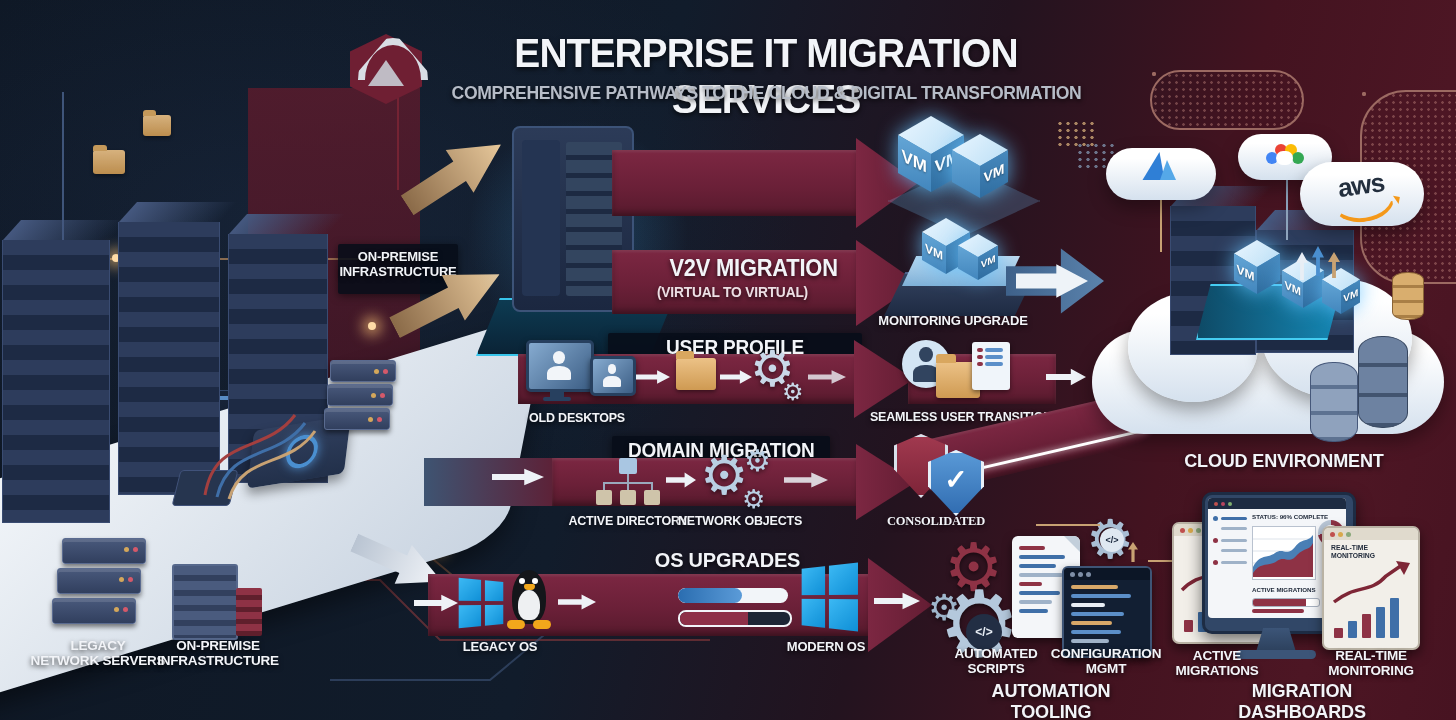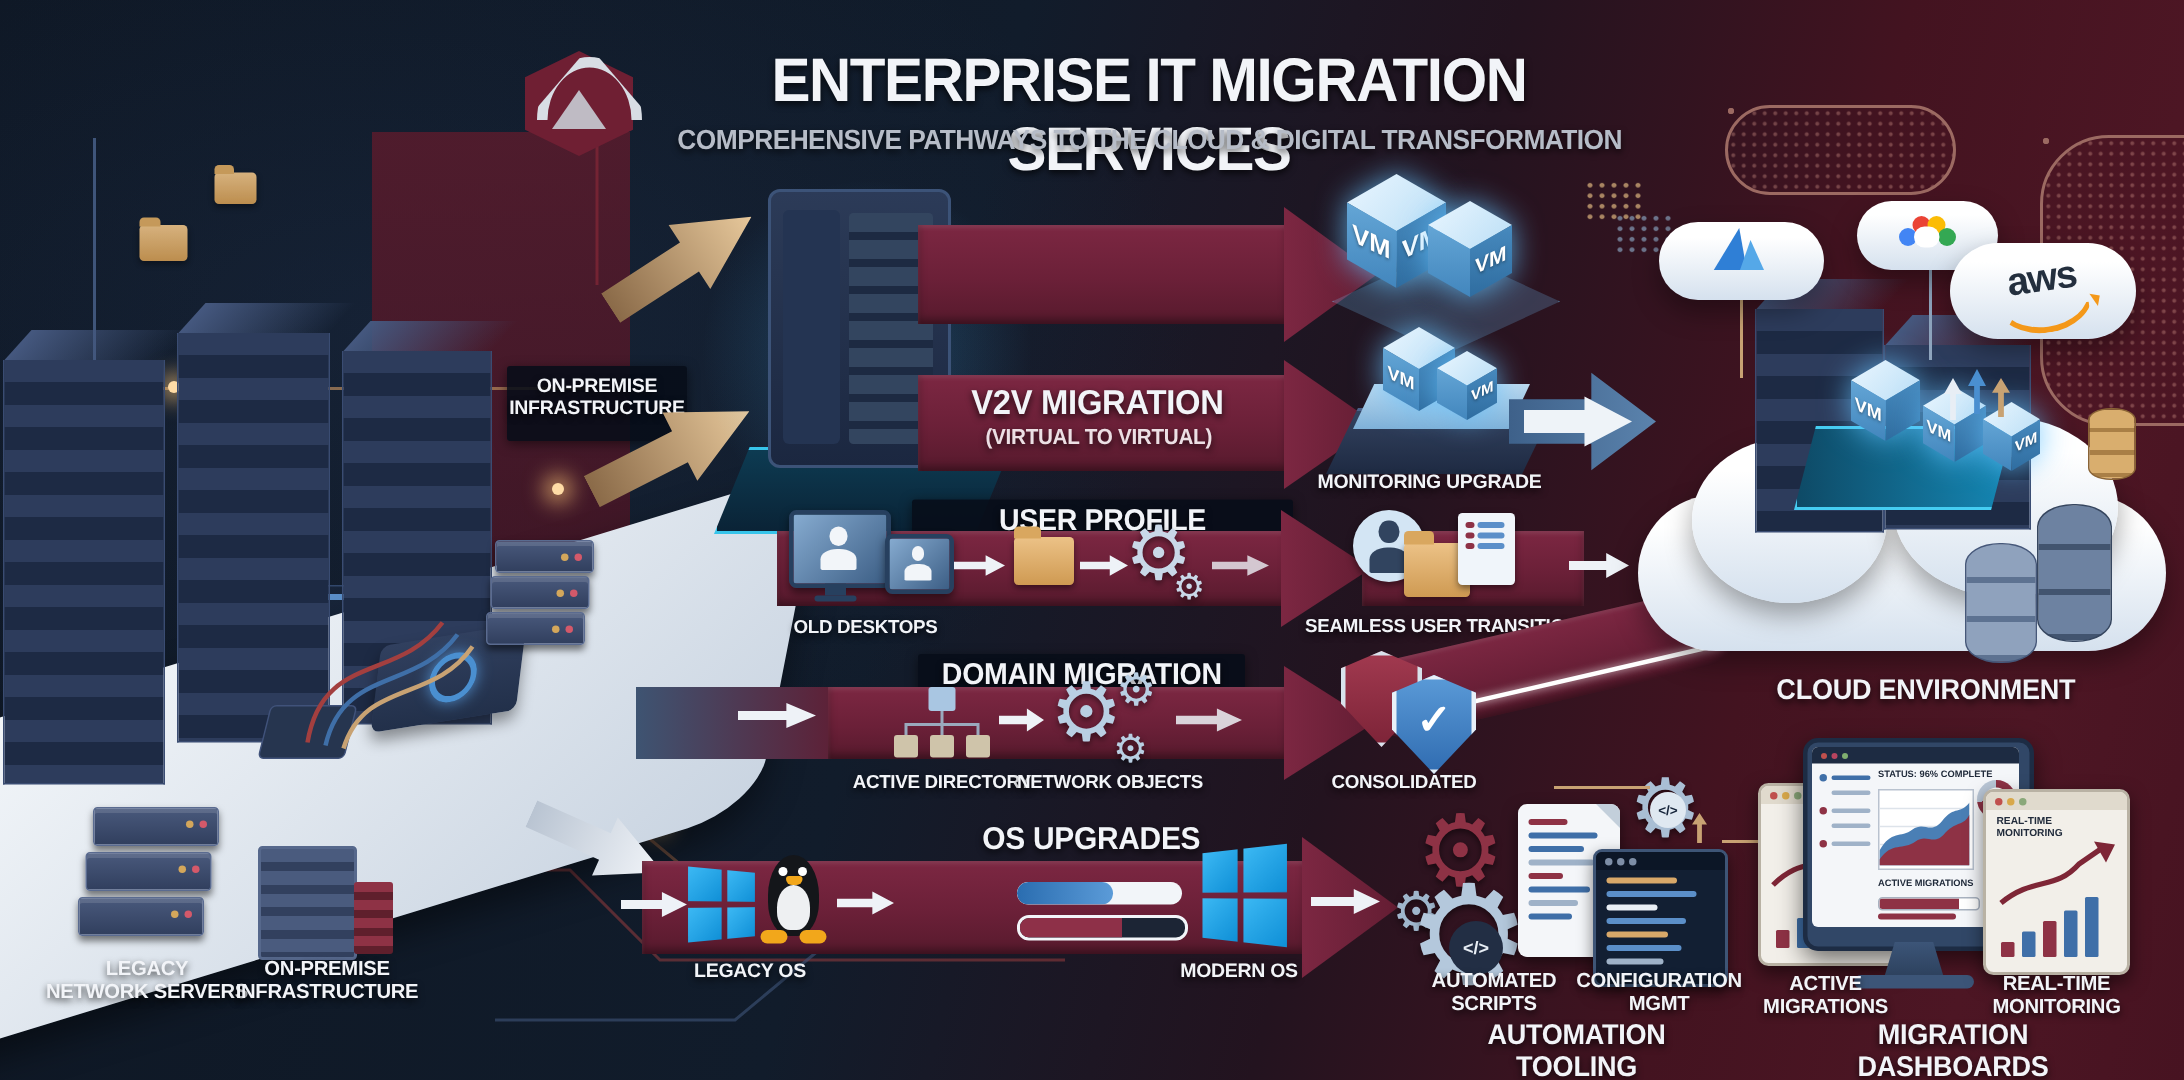--- a/index.html
+++ b/index.html
@@ -184,21 +184,21 @@
   </div>
   <div class="cube" style="left:952px;top:134px;width:56px;height:64px;font-size:14px;">
     <div class="c-top"></div>
       <div class="c-l"></div>
       <div class="c-r"></div>
     <span class="vmtxt vm-r">VM</span>
   </div>
 
   <div class="band" style="left:612px;top:250px;width:246px;height:64px;"></div>
   <div class="bandhead" style="left:856px;top:240px;width:62px;height:86px;"></div>
-  <div class="cap" style="left:600px;top:256px;width:264px;">
+  <div class="cap" style="left:578px;top:256px;width:264px;text-align:right;">
     <span class="cond" style="font-size:23px;">V2V MIGRATION</span>
   </div>
   <div class="cap" style="left:600px;top:283px;width:264px;color:#ecdfe4;">
     <span class="cond" style="font-size:14.5px;">(VIRTUAL TO VIRTUAL)</span>
   </div>
   <div class="abs" style="left:884px;top:272px;width:152px;height:42px;clip-path:polygon(14% 0,100% 0,86% 100%,0 100%);
               background:linear-gradient(180deg,#33425f,#1e2a42);border-top:2px solid #4c6189;"></div>
   <div class="abs" style="left:902px;top:256px;width:118px;height:30px;clip-path:polygon(12% 0,100% 0,88% 100%,0 100%);
               background:linear-gradient(180deg,#bcd9ef,#7fb1d8);"></div>
   <div class="cube" style="left:922px;top:218px;width:48px;height:56px;font-size:12px;">
@@ -289,21 +289,21 @@
   <div class="gear" style="left:744px;top:446px;font-size:30px;color:#b9cfe3;">⚙</div>
   <div class="gear" style="left:742px;top:486px;font-size:26px;color:#b9cfe3;">⚙</div>
   <div class="cap" style="left:670px;top:514px;width:140px;font-size:12.5px;">
     <span>NETWORK OBJECTS</span>
   </div>
   <div class="warrow" style="left:784px;top:470px;width:44px;height:20px;opacity:.85;"></div>
   <div class="shield" style="left:894px;top:434px;width:54px;height:64px;background:linear-gradient(180deg,#a23a50,#7c2337);box-shadow:inset 0 0 0 3px #d8e2ec;"></div>
   <div class="shield" style="left:928px;top:450px;width:56px;height:66px;background:linear-gradient(180deg,#5b9bd8,#2f6bb0);box-shadow:inset 0 0 0 3px #e8f0f8;text-align:center;">
     <span style="color:#fff;font-size:28px;font-weight:700;line-height:60px;">✓</span>
   </div>
-  <div class="cap" style="left:866px;top:514px;width:140px;font-size:12.5px;">
+  <div class="cap" style="left:866px;top:514px;width:140px;font-size:12.5px;font-family:Liberation Serif, serif;">
     <span>CONSOLIDATED</span>
   </div>
 
   <div class="cap" style="left:640px;top:548px;width:175px;">
     <span class="cond" style="font-size:21px;">OS UPGRADES</span>
   </div>
   <div class="band" style="left:428px;top:574px;width:442px;height:62px;"></div>
   <div class="bandhead" style="left:868px;top:558px;width:64px;height:94px;"></div>
   <div class="warrow" style="left:414px;top:592px;width:44px;height:22px;"></div>
   <div class="winlogo" style="left:460px;top:580px;width:46px;height:46px;transform:perspective(70px) rotateY(16deg);">

